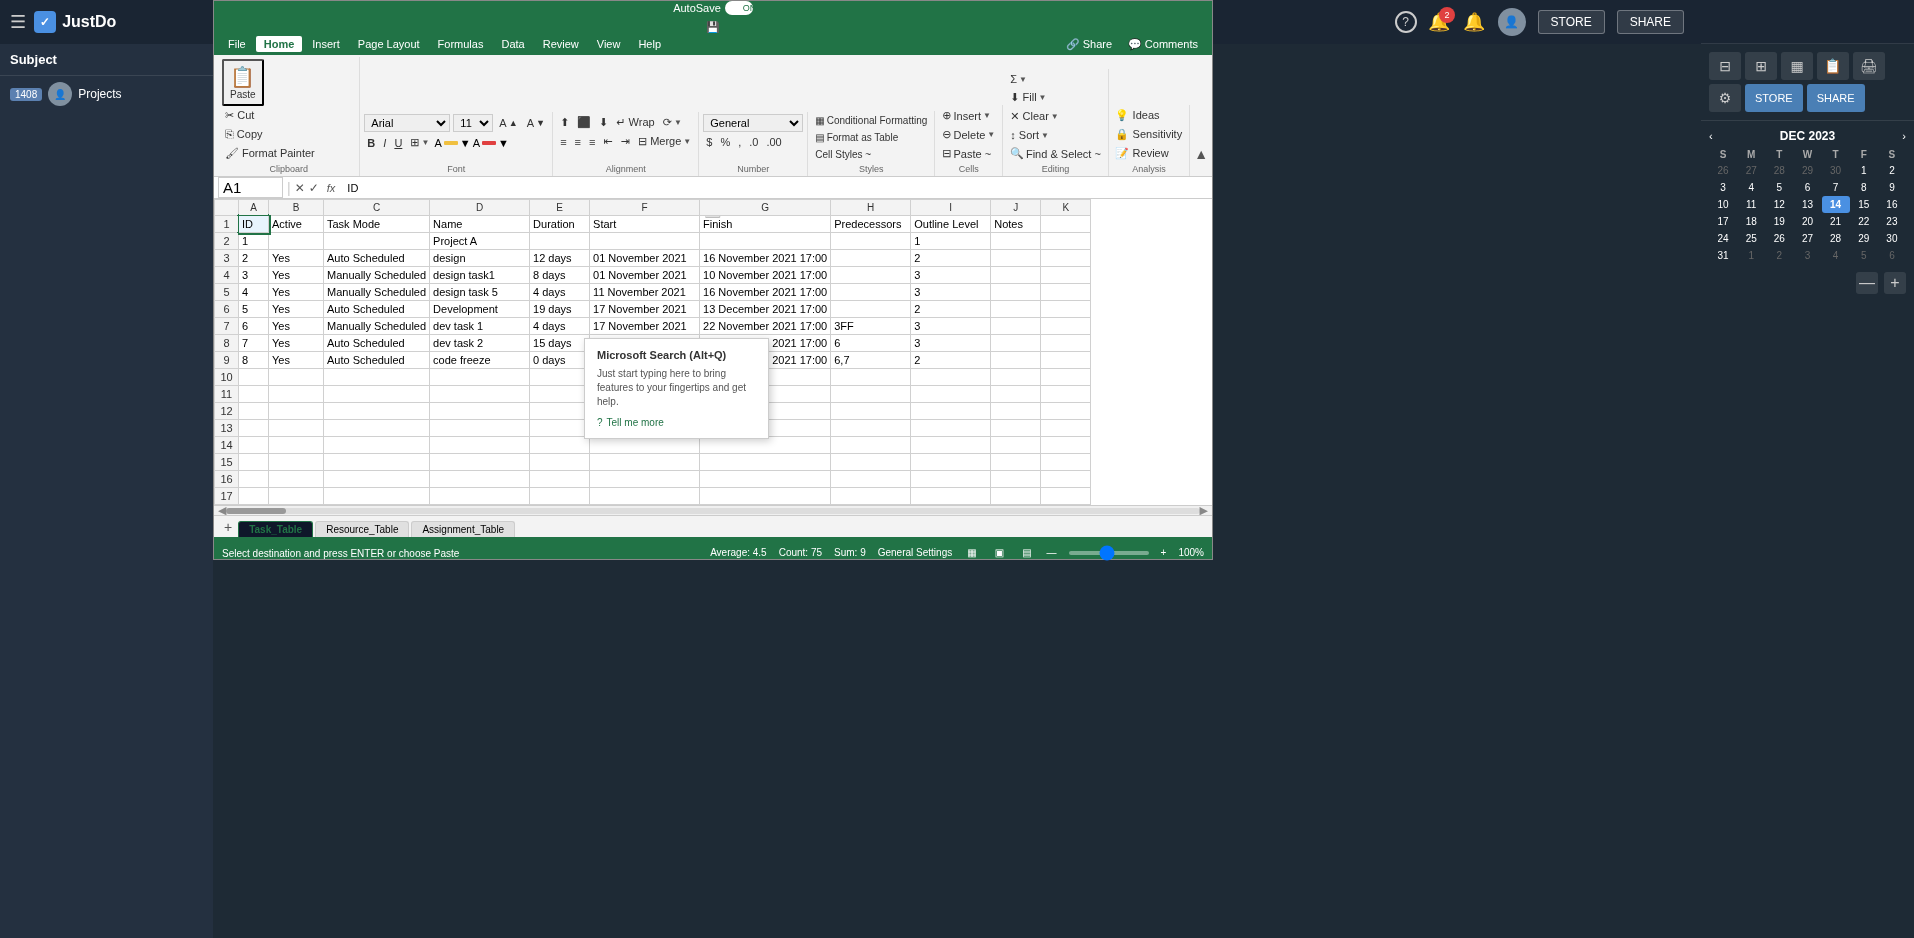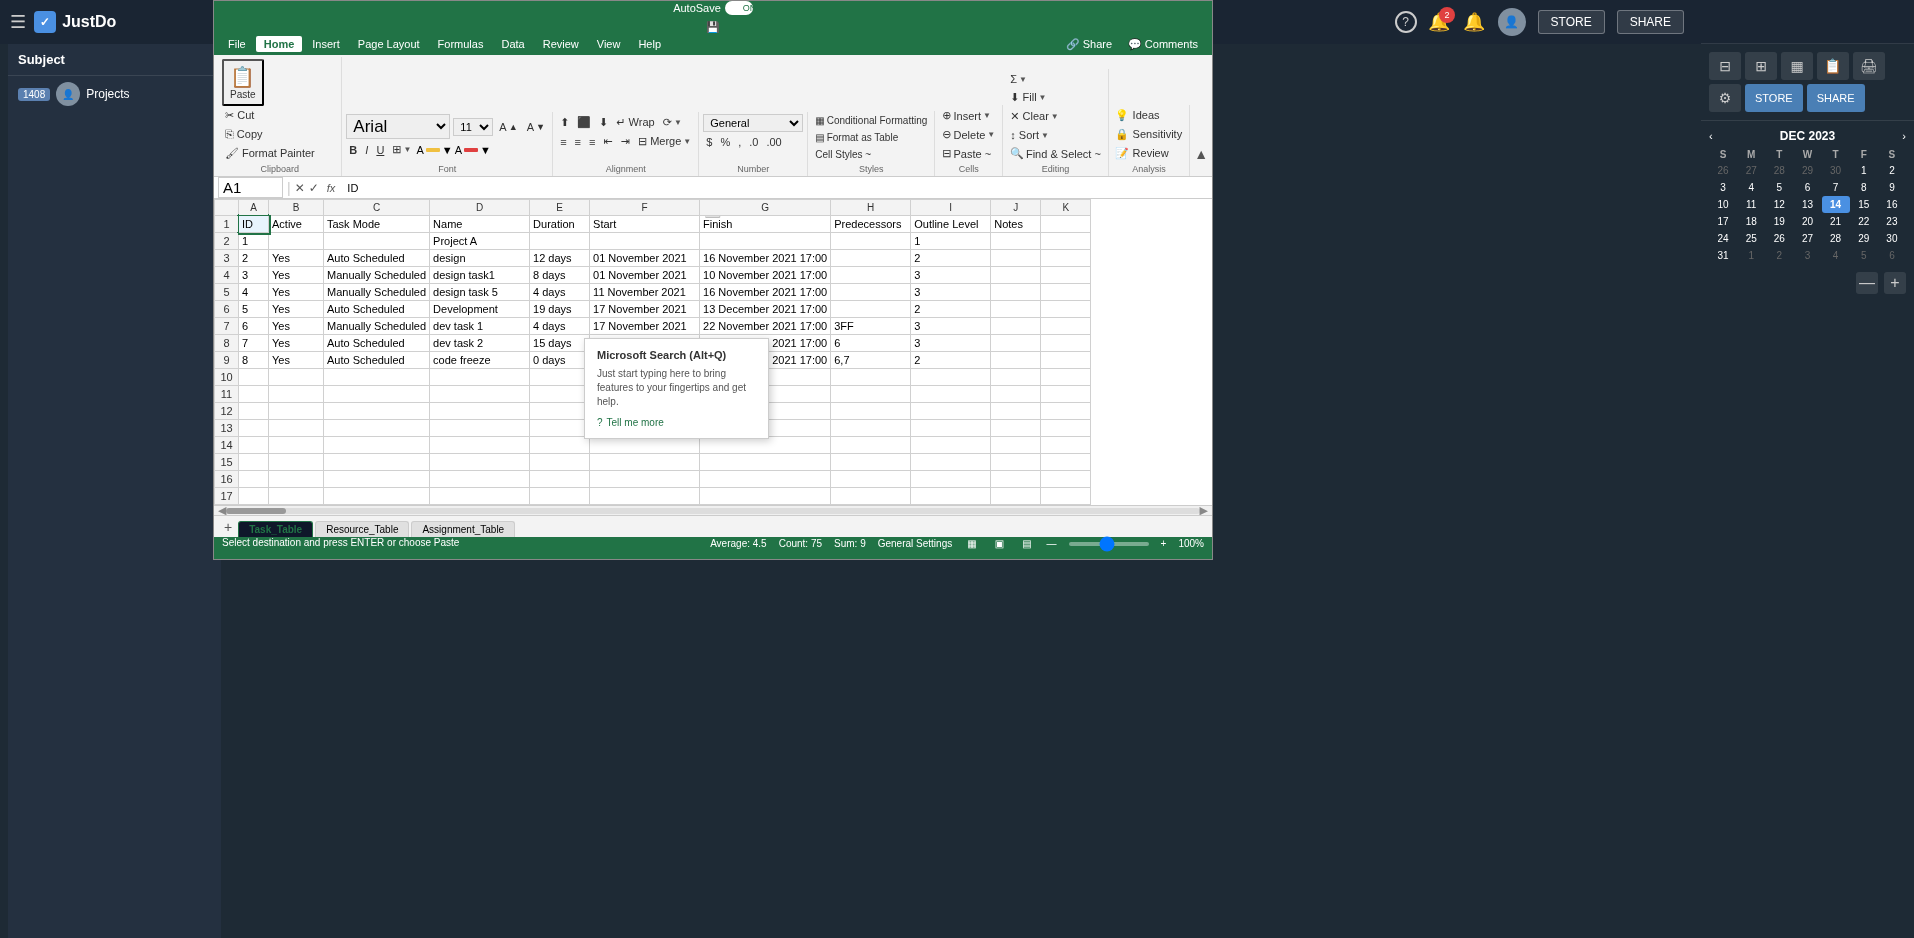--- a/index.html
+++ b/index.html
@@ -236,21 +236,21 @@
       color: #217346;
     }
     .sheet-tab-add { padding: 2px 6px; font-size: 14px; cursor: pointer; color: #555; }
 
     
     #status-bar {
       background: #217346;
       color: #fff;
       height: 22px;
       display: flex;
-      align-items: flex-start;
+      align-items: flex-end;
       padding: 0 8px;
       font-size: 10px;
       gap: 16px;
     }
     .status-right { margin-left: auto; display: flex; gap: 12px; align-items: center; }
     .view-btn { cursor: pointer; padding: 1px 3px; }
     .zoom-slider { width: 80px; height: 4px; background: rgba(255,255,255,0.4); appearance: none; border-radius: 2px; }
 
     
     #tooltip-popup {
@@ -278,21 +278,21 @@
       width: 213px;
       height: 938px;
       background: #1e2a35;
       color: #fff;
       display: flex;
       flex-direction: column;
     }
     
     #left-sidebar {
       position: absolute;
-      left: 8px;
+      left: 0;
       top: 44px;
       width: 213px;
       height: 894px;
       background: #243040;
       color: #fff;
       display: flex;
       flex-direction: column;
     }
     .sidebar-header {
       display: flex;
@@ -358,22 +358,22 @@
       align-items: center;
       justify-content: center;
       position: absolute;
       top: -4px;
       right: -4px;
     }
     .icon-wrap { position: relative; display: inline-flex; }
 
     
     .font-name-select {
-      width: 104px;
-      font-size: 17px;
+      width: 86px;
+      font-size: 11px;
       border: 1px solid #ccc;
       padding: 1px 2px;
     }
     .font-size-select {
       width: 40px;
       font-size: 11px;
       border: 1px solid #ccc;
       padding: 1px 2px;
     }
     .color-bar { display: flex; gap: 2px; align-items: center; }

